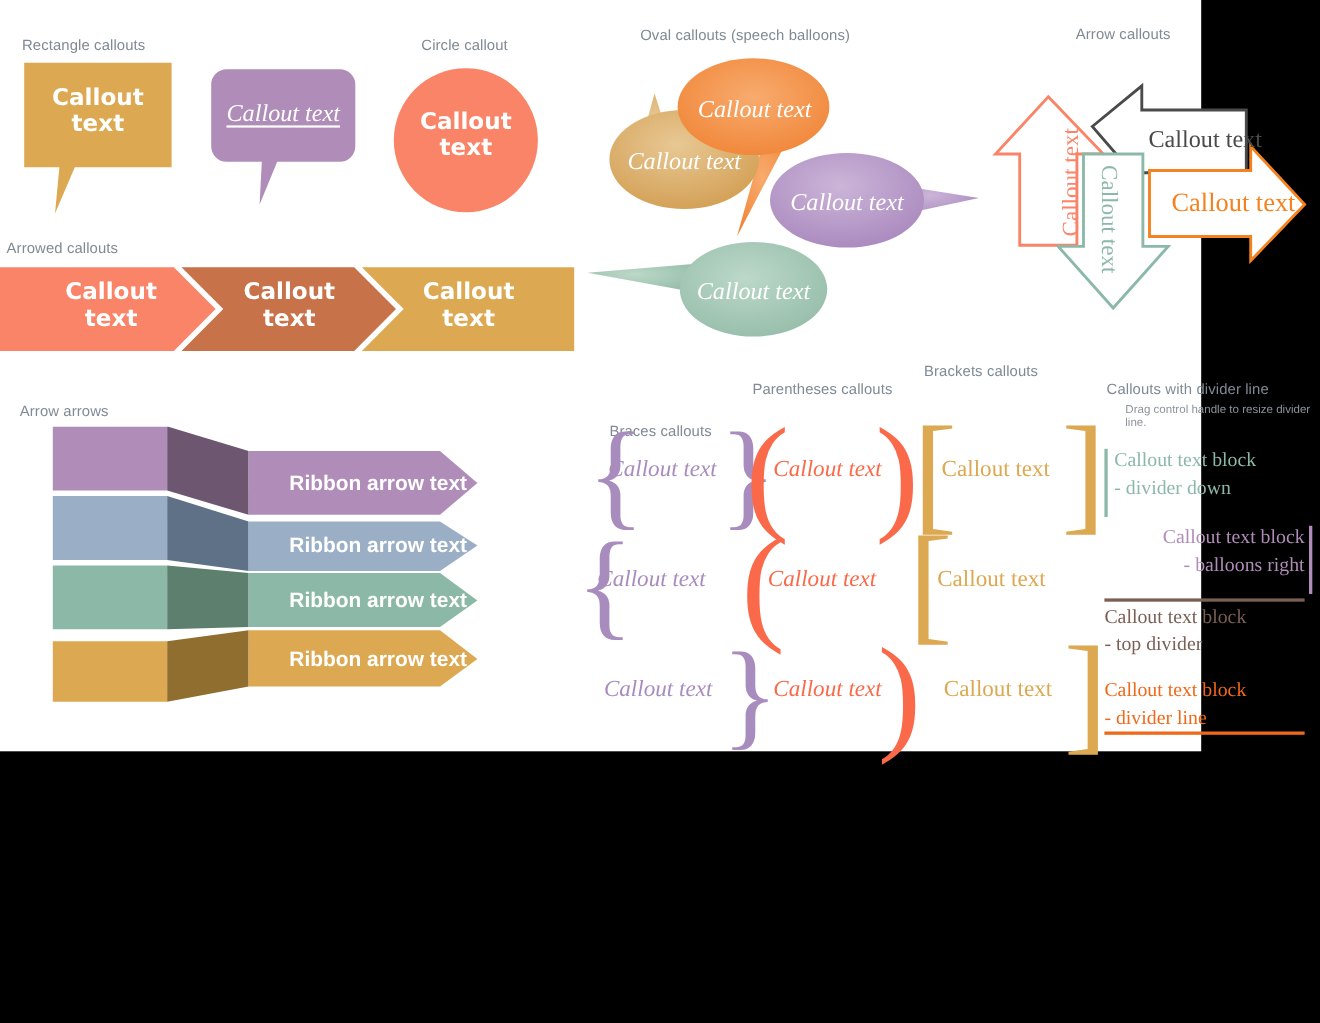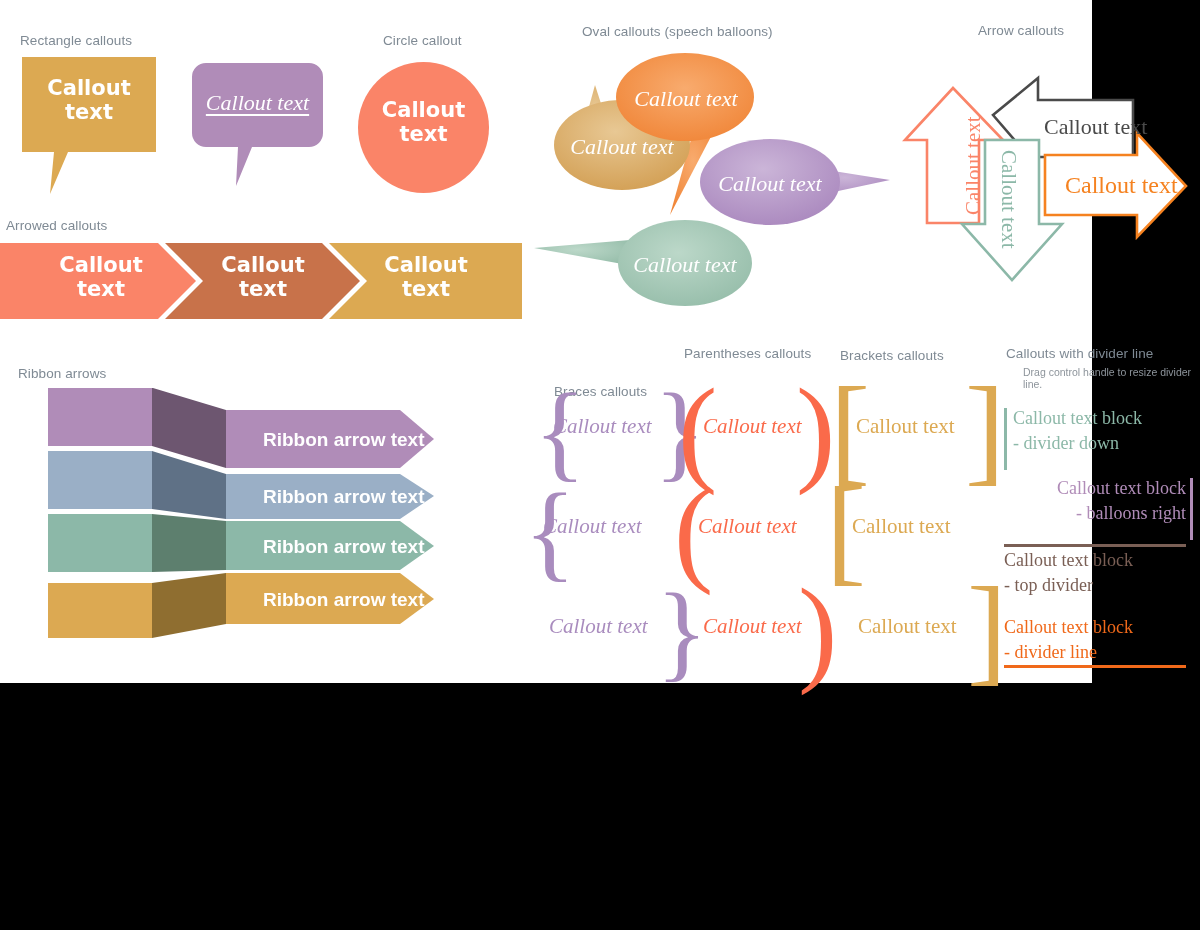--- a/index.html
+++ b/index.html
@@ -99,24 +99,24 @@
 </head>
 <body>
 
 <div id="stage">
 
   <div class="lbl" style="left:20px;top:33px;">Rectangle callouts</div>
   <div class="lbl" style="left:383px;top:33px;">Circle callout</div>
   <div class="lbl" style="left:582px;top:24px;">Oval callouts (speech balloons)</div>
   <div class="lbl" style="left:978px;top:23px;">Arrow callouts</div>
   <div class="lbl" style="left:6px;top:218px;">Arrowed callouts</div>
-  <div class="lbl" style="left:18px;top:366px;">Ribbon arrows</div>
+  <div class="lbl" style="left:18px;top:366px;">Arrow arrows</div>
   <div class="lbl" style="left:554px;top:346px;margin-top:38px;">Braces callouts</div>
   <div class="lbl" style="left:684px;top:346px;">Parentheses callouts</div>
-  <div class="lbl" style="left:840px;top:348px;text-align:center;">Brackets callouts</div>
+  <div class="lbl" style="left:840px;top:330px;text-align:center;">Brackets callouts</div>
   <div class="lbl" style="left:1006px;top:346px;">Callouts with divider line</div>
   <div class="sublbl" style="left:1006px;top:366px;">Drag control handle to resize divider line.</div>
 
   <div class="node" style="left:22px;top:57px;width:134px;height:95px;">
     <svg width="140" height="140" style="position:absolute;left:0;top:0;overflow:visible;">
       <path d="M0,0 H134 V95 H46 L28,137 L32,95 H0 Z" fill="#dca952"></path>
     </svg>
     <div class="comic" style="position:absolute;left:0;top:20px;width:134px;">
       <div>Callout</div>
       <div>text</div>

